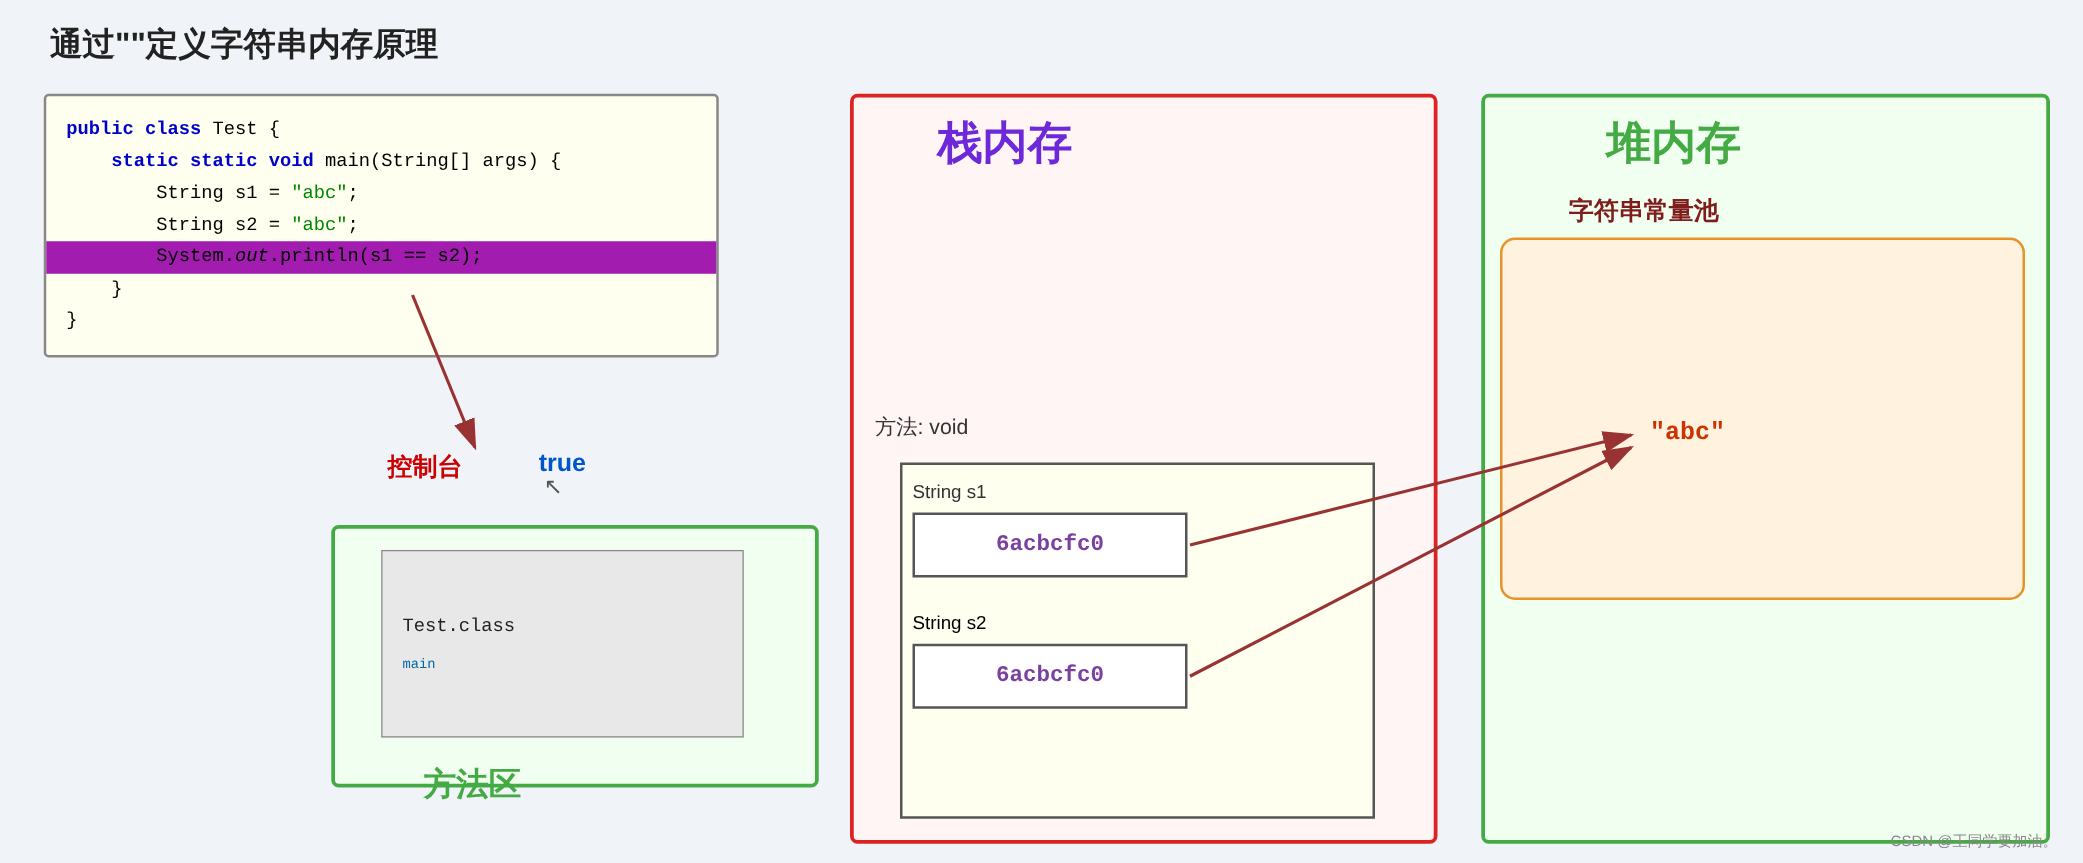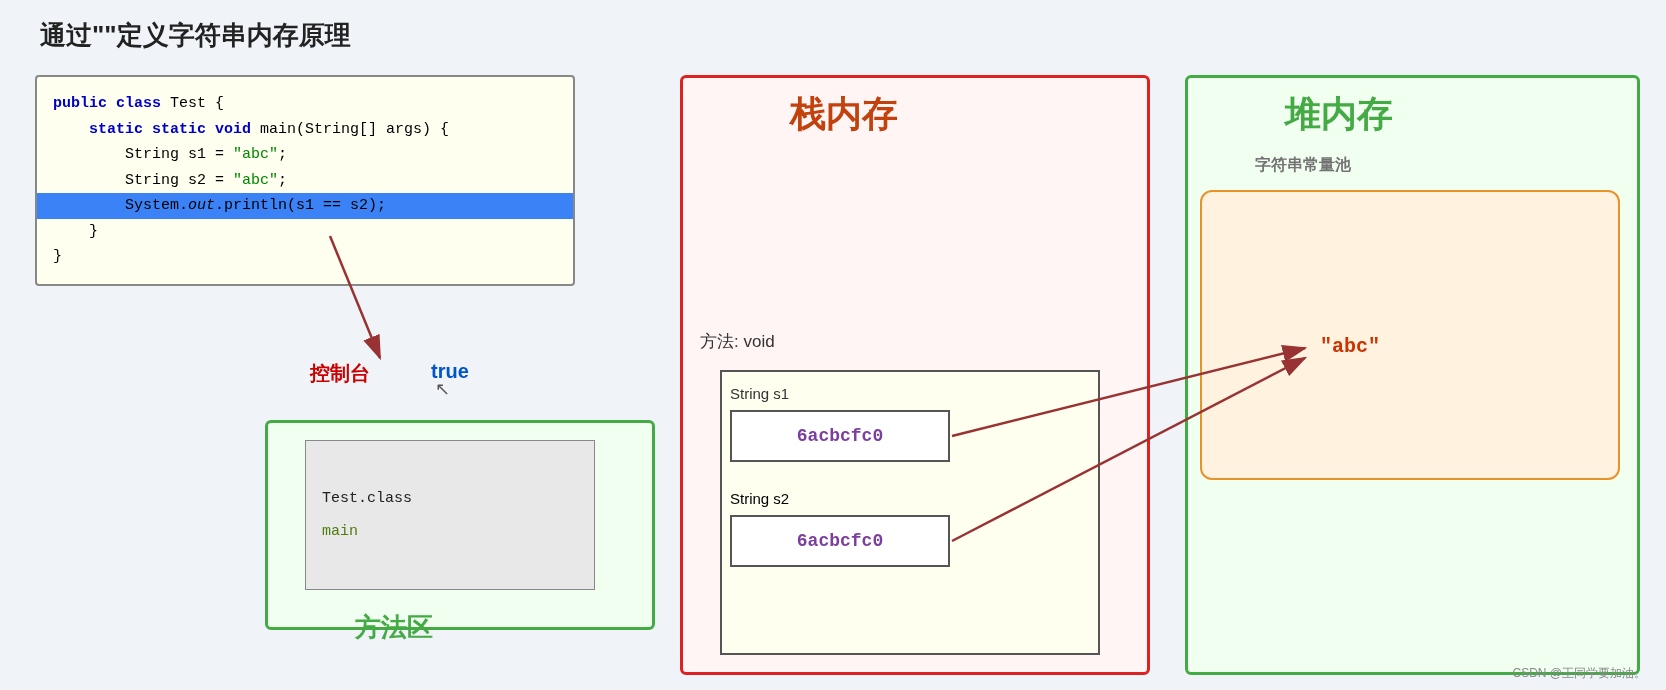--- a/index.html
+++ b/index.html
@@ -29,21 +29,21 @@
       width: 540px;
       background: #fffff0;
       border: 2px solid #888;
       border-radius: 4px;
       padding: 14px 16px;
       font-family: 'Courier New', Courier, monospace;
       font-size: 15px;
       line-height: 1.7;
     }
     .code-line { white-space: pre; }
-    .code-highlight { background: #3b82f6; display: block; margin: 0 -16px; padding: 0 16px; }
+    .code-highlight { background: #a21caf; display: block; margin: 0 -16px; padding: 0 16px; }
     .kw { color: #0000cc; font-weight: bold; }
     .kw2 { color: #0000cc; font-weight: bold; }
     .str { color: #008800; }
 
     
     .console-label {
       position: absolute;
       top: 360px;
       left: 290px;
       font-size: 20px;
@@ -68,21 +68,21 @@
       left: 265px;
       width: 390px;
       height: 210px;
       border: 3px solid #44aa44;
       border-radius: 6px;
       background: #f0fff0;
     }
     .method-area-label {
       position: absolute;
       top: 610px;
-      left: 355px;
+      left: 339px;
       font-size: 26px;
       font-weight: bold;
       color: #44aa44;
     }
     .method-area-inner {
       position: absolute;
       top: 440px;
       left: 305px;
       width: 290px;
       height: 150px;
@@ -93,44 +93,43 @@
       justify-content: center;
       padding-left: 16px;
       gap: 16px;
     }
     .method-area-class {
       font-size: 15px;
       color: #222;
       font-family: 'Courier New', Courier, monospace;
     }
     .method-area-method {
-      font-size: 15px;
-      color: #4d7c0f;
+      font-size: 11px;
+      color: #0369a1;
       font-family: 'Courier New', Courier, monospace;
     }
 
     
     .stack-box {
       position: absolute;
       top: 75px;
       left: 680px;
       width: 470px;
       height: 600px;
       border: 3px solid #dd2222;
       border-radius: 6px;
       background: #fff5f5;
     }
     .stack-title {
       position: absolute;
       top: 90px;
       left: 750px;
       font-size: 36px;
       font-weight: bold;
-      color: #c2410c;
-      margin-left: 40px;
+      color: #6d28d9;
     }
     .stack-method-label {
       position: absolute;
       top: 330px;
       left: 700px;
       font-size: 17px;
       color: #333;
     }
 
     
@@ -216,23 +215,23 @@
       width: 420px;
       height: 290px;
       border: 2.5px solid #e8922a;
       border-radius: 12px;
       background: #fff3e0;
     }
     .string-pool-label {
       position: absolute;
       top: 155px;
       left: 1255px;
-      font-size: 16px;
-      font-weight: bold;
-      color: #737373;
+      font-size: 20px;
+      font-weight: bold;
+      color: #7f1d1d;
     }
     .string-value {
       position: absolute;
       top: 335px;
       left: 1320px;
       font-size: 20px;
       font-weight: bold;
       color: #cc3300;
       font-family: 'Courier New', Courier, monospace;
     }

